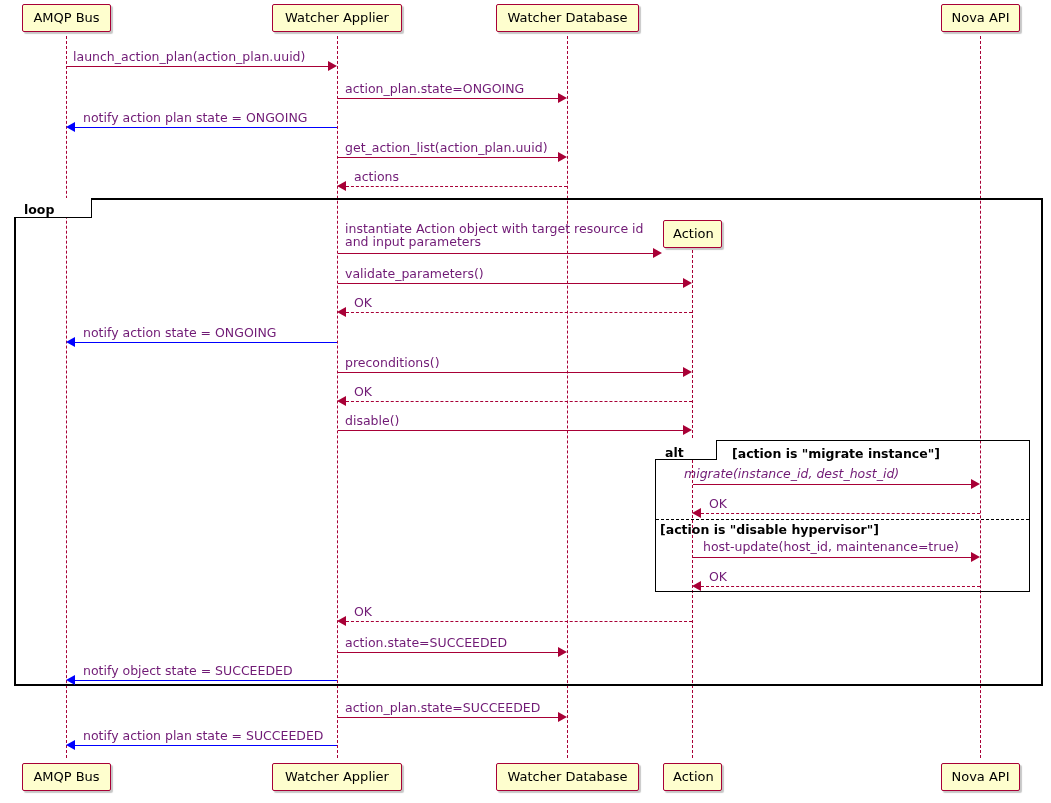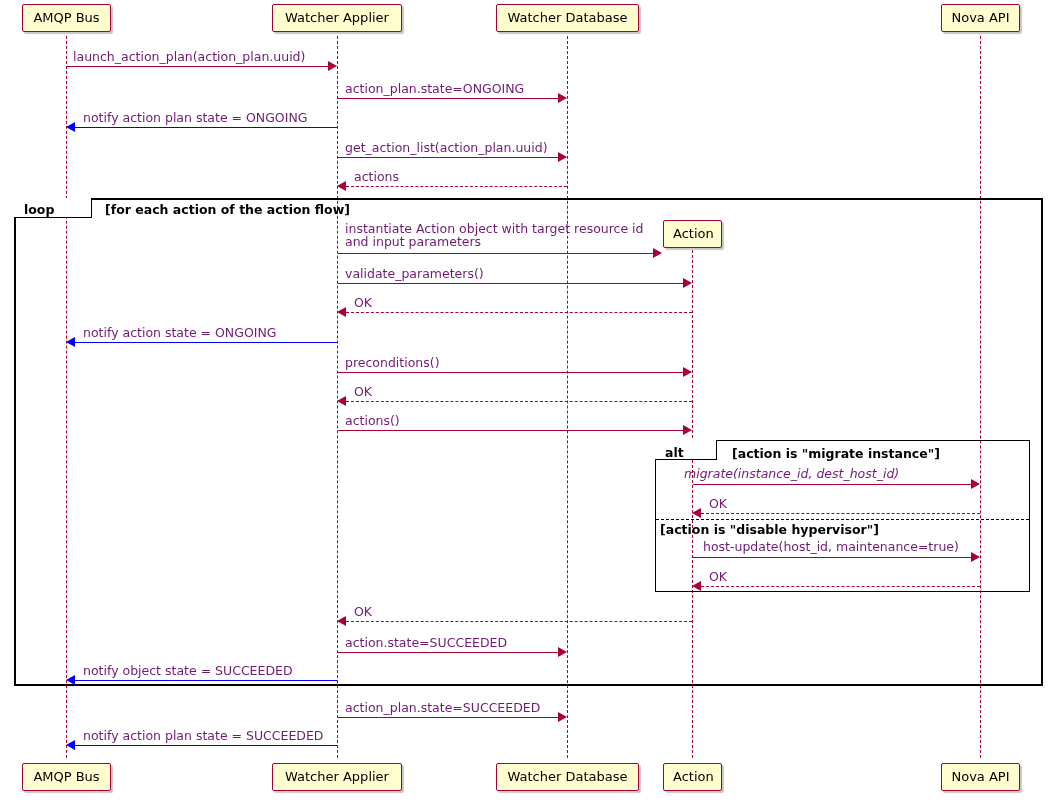--- a/index.html
+++ b/index.html
@@ -148,21 +148,20 @@
   <div class="participant" style="left:663px; top:763px; width:59px;">
     <span>Action</span>
   </div>
   <div class="participant" style="left:941px; top:763px; width:79px;">
     <span>Nova API</span>
   </div>
 
   <div class="frame thick" style="left:14px; top:198px; width:1029px; height:488px;"></div>
   <div class="frame-tab" style="left:14px; top:198px; width:78px; height:20px; border-bottom-right-radius:0;"></div>
   <div class="frame-tab-label" style="left:24px; top:202px;">loop</div>
-  <div class="frame-cond" style="left:105px; top:202px;">[for each action of the action flow]</div>
 
   <div class="frame" style="left:655px; top:440px; width:375px; height:152px;"></div>
   <div class="frame-tab" style="left:655px; top:440px; width:62px; height:20px;"></div>
   <div class="frame-tab-label" style="left:665px; top:445px;">alt</div>
   <div class="frame-cond" style="left:732px; top:446px;">[action is "migrate instance"]</div>
   <div class="divider" style="left:656px; top:519px; width:373px;"></div>
   <div class="frame-cond" style="left:660px; top:522px;">[action is "disable hypervisor"]</div>
 
   <div class="msg-line" style="left:67px; top:66px; width:262px;"></div>
   <div class="arrowhead right" style="left:328px; top:61px;"></div>
@@ -205,21 +204,21 @@
   <div class="msg-line" style="left:338px; top:372px; width:346px;"></div>
   <div class="arrowhead right" style="left:683px; top:367px;"></div>
   <div class="msg-label" style="left:345px; top:356px;">preconditions()</div>
 
   <div class="msg-line dashed" style="left:346px; top:401px; width:346px;"></div>
   <div class="arrowhead left" style="left:337px; top:396px;"></div>
   <div class="msg-label" style="left:354px; top:385px;">OK</div>
 
   <div class="msg-line" style="left:338px; top:430px; width:346px;"></div>
   <div class="arrowhead right" style="left:683px; top:425px;"></div>
-  <div class="msg-label" style="left:345px; top:414px;">actions()</div>
+  <div class="msg-label" style="left:345px; top:414px;">disable()</div>
 
   <div class="msg-line" style="left:693px; top:484px; width:279px;"></div>
   <div class="arrowhead right" style="left:971px; top:479px;"></div>
   <div class="msg-label" style="left:684px; top:467px;font-style:italic;">migrate(instance_id, dest_host_id)</div>
 
   <div class="msg-line dashed" style="left:701px; top:513px; width:279px;"></div>
   <div class="arrowhead left" style="left:692px; top:508px;"></div>
   <div class="msg-label" style="left:709px; top:497px;">OK</div>
 
   <div class="msg-line" style="left:693px; top:557px; width:279px;"></div>

